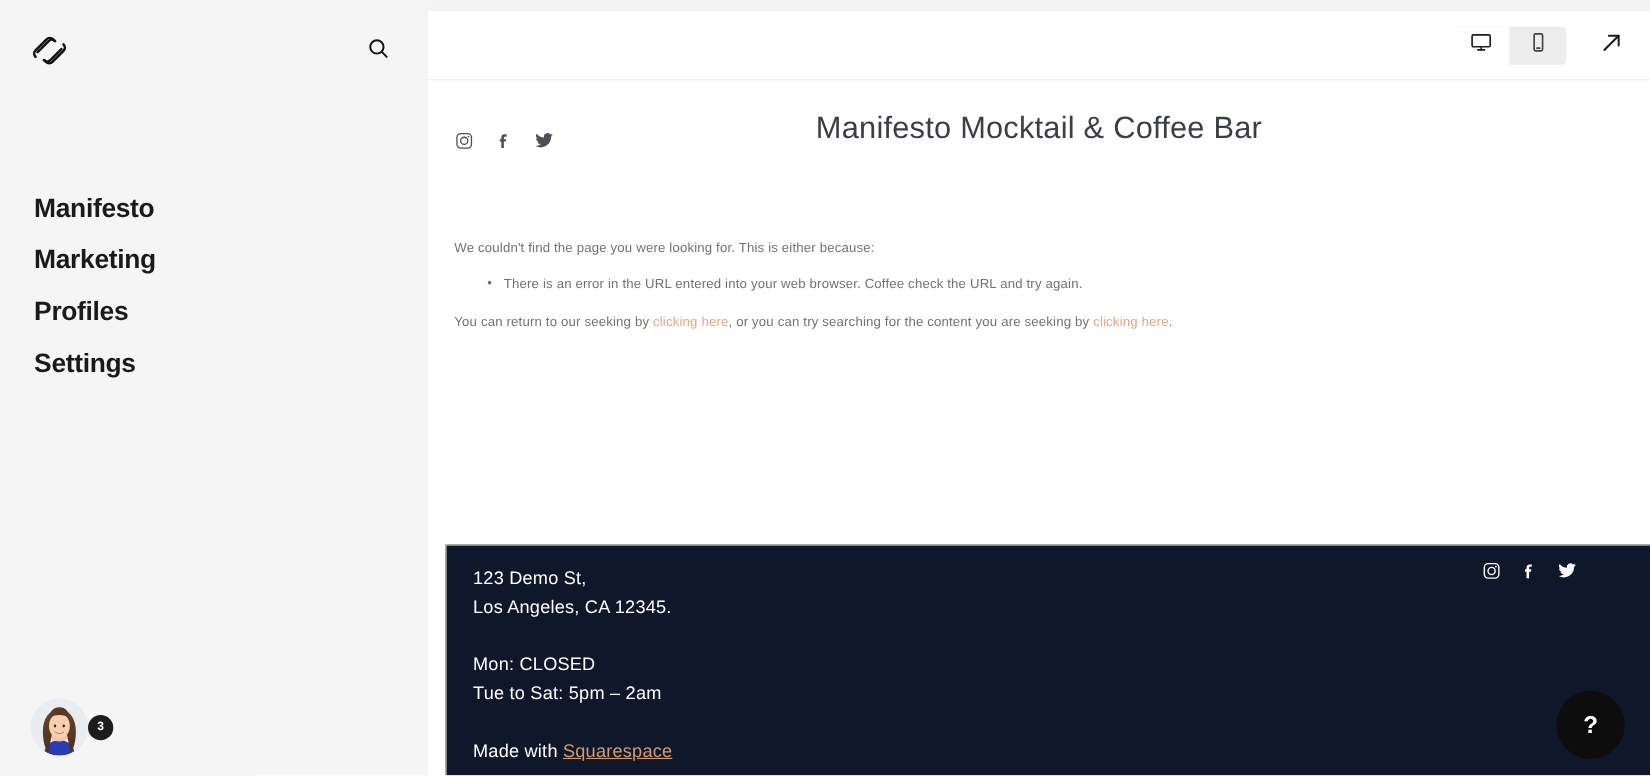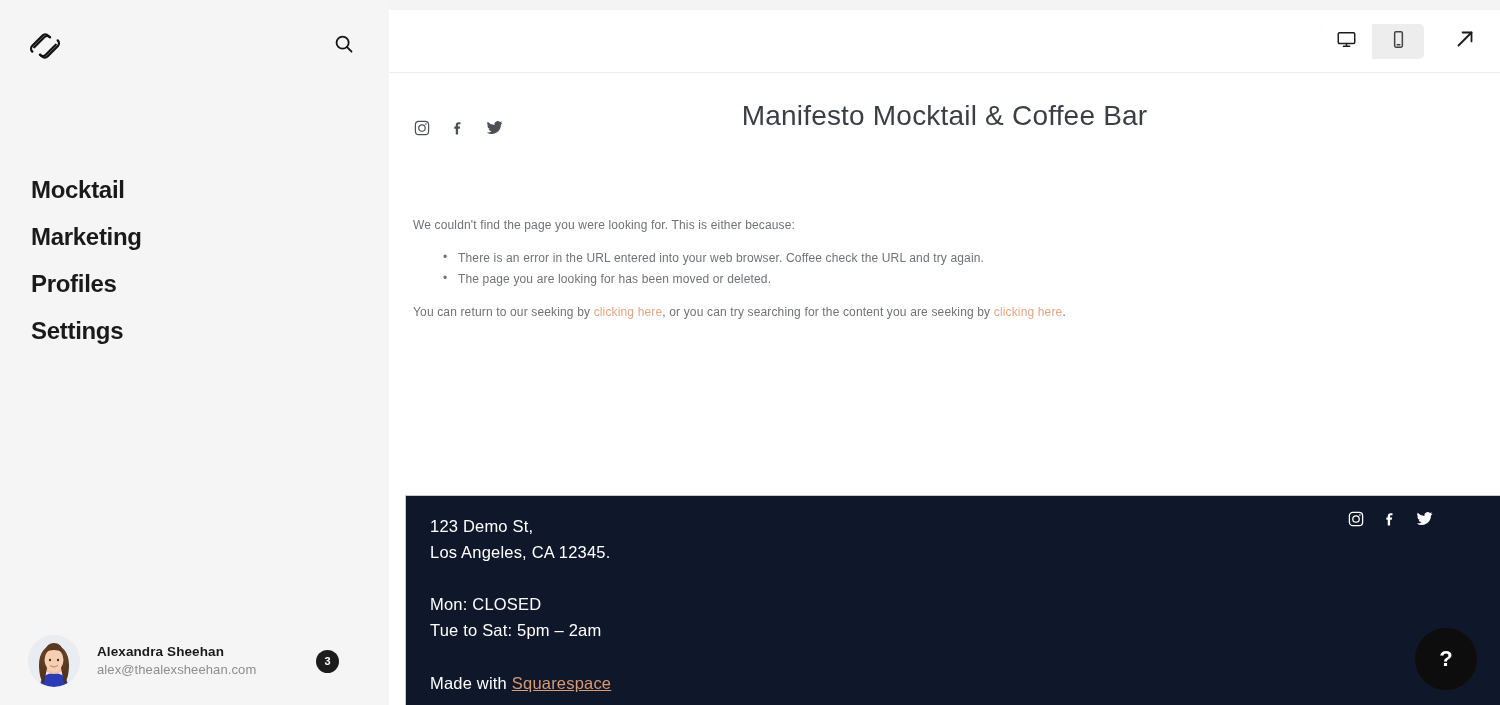--- a/index.html
+++ b/index.html
@@ -238,21 +238,21 @@
       </span>
       <span class="search-btn">
         <svg viewBox="0 0 24 24" width="22" height="22" fill="none" stroke="#151515" stroke-width="2" stroke-linecap="round">
           <circle cx="10.5" cy="10.5" r="6.6"></circle>
           <line x1="15.4" y1="15.4" x2="20.2" y2="20.4"></line>
         </svg>
       </span>
     </div>
 
     <nav class="nav">
-      <a class="nav-item">Mocktail</a>
+      <a class="nav-item">Manifesto</a>
       <a class="nav-item">Marketing</a>
       <a class="nav-item">Profiles</a>
       <a class="nav-item">Settings</a>
     </nav>
 
     <div class="user-block">
       <span class="avatar">
         <svg viewBox="0 0 52 52" width="52" height="52">
           <defs>
             <clipPath id="avclip">
@@ -269,24 +269,20 @@
             <path d="M26 39c-6 0-9-4-9-4l4-6h10l4 6s-3 4-9 4z" fill="#f0c4a6"></path>
             <path d="M11 30c0-12 6-20 15-20s15 8 15 20c0 9-2 16-5 19l-3-16H19l-3 16c-3-3-5-10-5-19z" fill="url(#hairg)"></path>
             <ellipse cx="26" cy="25" rx="9.5" ry="11.5" fill="#f6cfb2"></ellipse>
             <path d="M16.5 20c0-8 4-12 9.5-12s9.5 4 9.5 12c0-2-3-5-9.5-5s-9.5 3-9.5 5z" fill="#5a3a21"></path>
             <ellipse cx="22" cy="25" rx="1.1" ry="1.3" fill="#3b2a1c"></ellipse>
             <ellipse cx="30" cy="25" rx="1.1" ry="1.3" fill="#3b2a1c"></ellipse>
             <path d="M22.5 30.5c1.5 1.8 5.5 1.8 7 0" fill="none" stroke="#c98a6b" stroke-width="1.1" stroke-linecap="round"></path>
           </g>
         </svg>
       </span>
-      <span class="user-meta">
-        <span class="user-name" style="display:block">Alexandra Sheehan</span>
-        <span class="user-email" style="display:block">alex@thealexsheehan.com</span>
-      </span>
       <span class="badge">3</span>
     </div>
   </div>
 
   <div class="preview">
 
     <div class="preview-toolbar">
       <div class="device-toggle">
         <span class="device-btn active">
           <span>
@@ -336,21 +332,20 @@
           </svg>
         </span>
       </div>
       <div class="site-title">Manifesto Mocktail &amp; Coffee Bar</div>
     </div>
 
     <div class="site-body">
       <p>We couldn't find the page you were looking for. This is either because:</p>
       <ul>
         <li>There is an error in the URL entered into your web browser. Coffee check the URL and try again.</li>
-        <li>The page you are looking for has been moved or deleted.</li>
       </ul>
       <p class="p-links"><span>You can return to our seeking by </span><a class="link">clicking here</a><span>, or you can try searching for the content you are seeking by </span><a class="link">clicking here</a><span>.</span></p>
     </div>
 
     <div class="site-footer">
       <div class="footer-line">123 Demo St,</div>
       <div class="footer-line">Los Angeles, CA 12345.</div>
       <div class="footer-gap"></div>
       <div class="footer-line">Mon: CLOSED</div>
       <div class="footer-line">Tue to Sat: 5pm – 2am</div>

